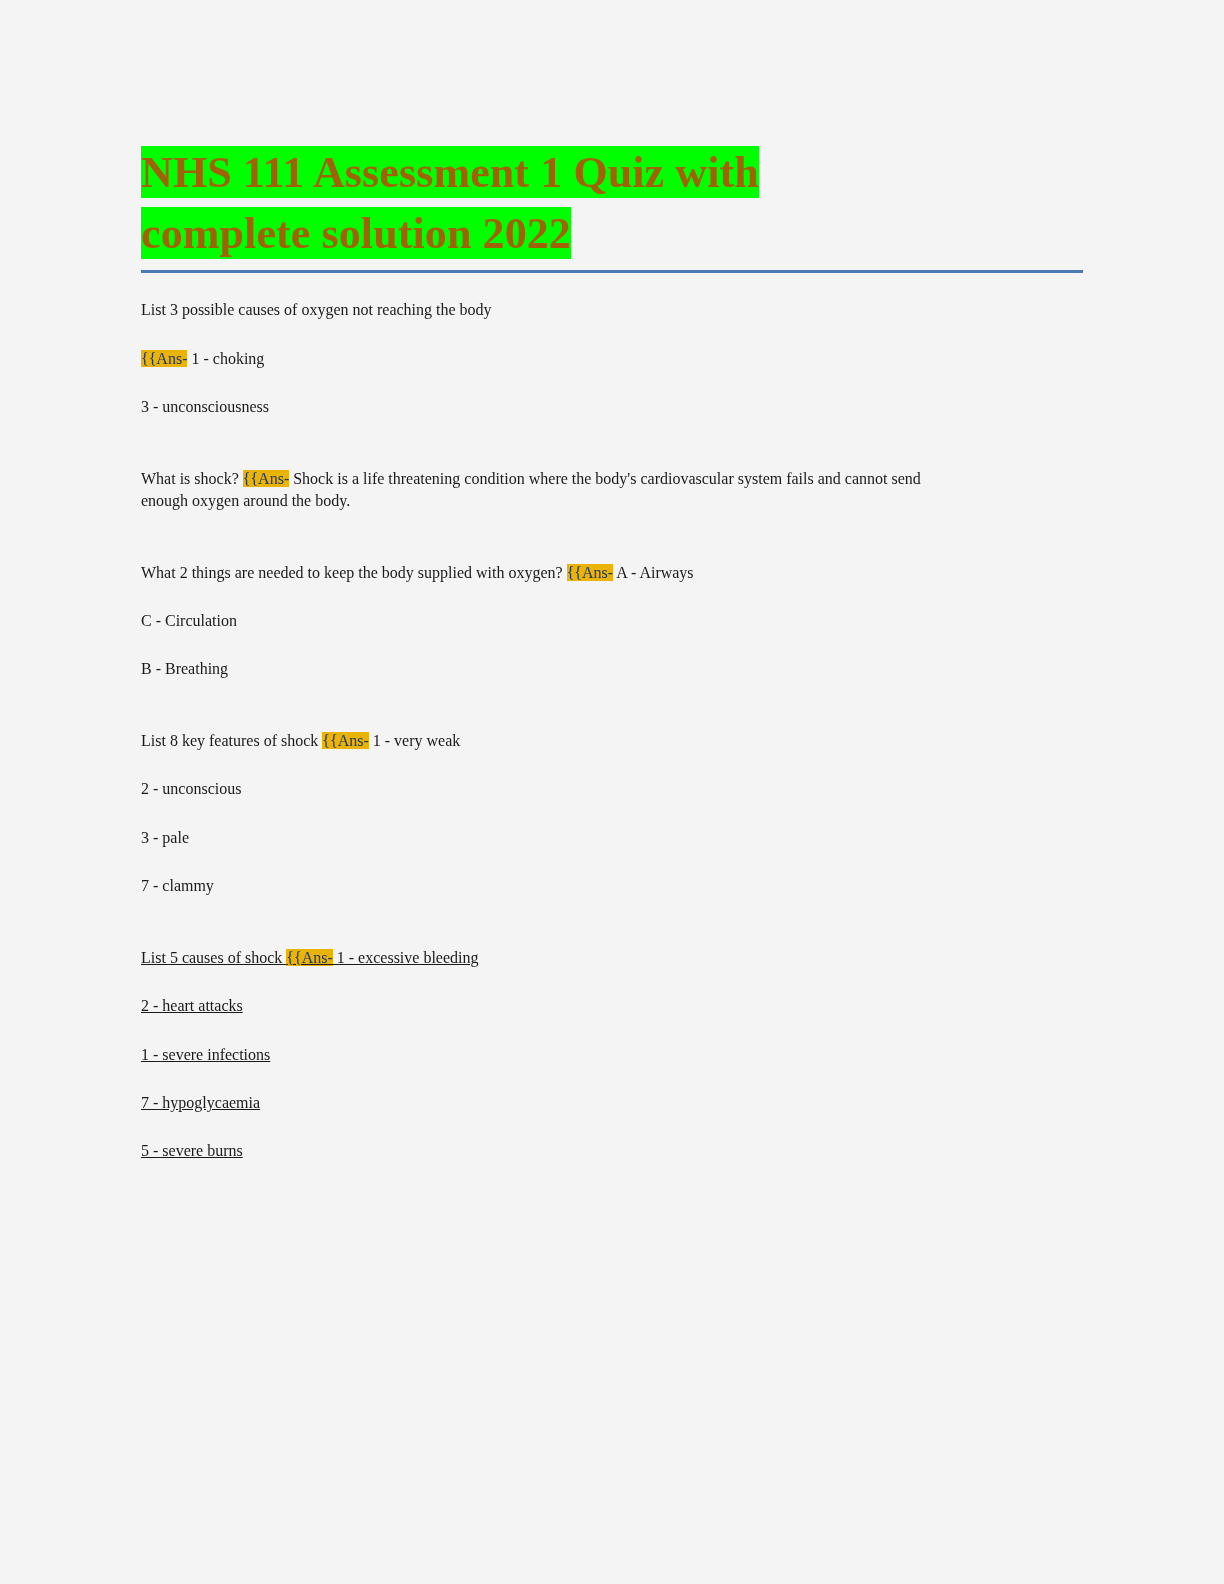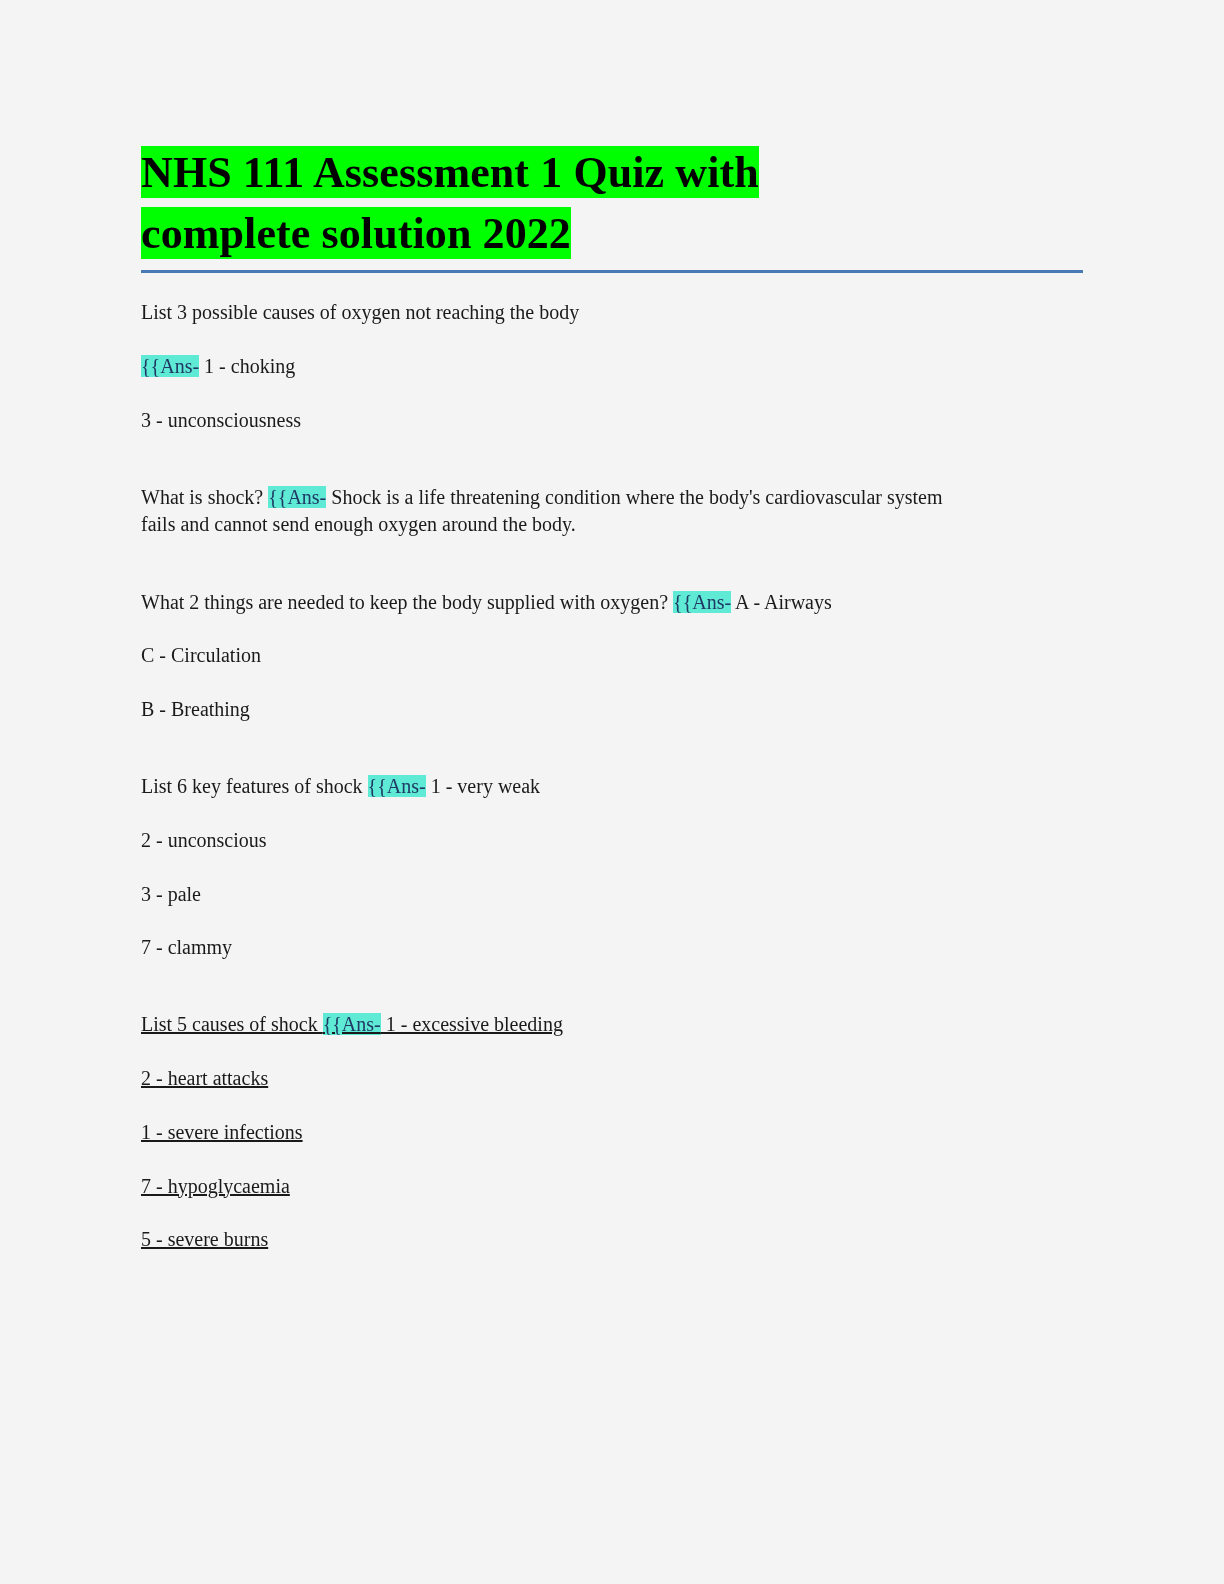--- a/index.html
+++ b/index.html
@@ -27,21 +27,21 @@
     font-family: "Liberation Serif", "DejaVu Serif", serif;
     font-size: 44px;
     font-weight: bold;
     line-height: 1.38;
     color: #1f3864;
     letter-spacing: 0.1px;
     max-width: 800px;
   }
   .doc-title .hl-title {
     background: #00ff00;
-    color: #000000;
+    color: #a16207;
     box-decoration-break: clone;
     -webkit-box-decoration-break: clone;
     padding: 2px 0 1px 0;
   }
   .title-rule {
     margin: 6px 0 0 0;
     width: 942px;
     height: 3px;
     background: #4a7ab5;
     border: 0;
@@ -51,36 +51,36 @@
     margin-top: 26px;
   }
   .qa-block {
     margin: 0 0 50px 0;
   }
   .qa-block:last-child {
     margin-bottom: 3px;
     text-decoration: underline;
   }
   .line {
-    font-size: 20px;
+    font-size: 16px;
     line-height: 1.34;
     margin: 0 0 27px 0;
     color: #1a1a1a;
     max-width: 915px;
   }
   .line:last-child {
     margin-bottom: 0;
   }
   .line.wrap {
     margin-bottom: 0;
     max-width: 830px;
     line-height: 1.37;
   }
   .hl-ans {
-    background: #5eead4;
+    background: #eab308;
     color: #1f3864;
     box-decoration-break: clone;
     -webkit-box-decoration-break: clone;
   }
 </style>
 </head>
 <body>
 
 <div class="page">
 
@@ -103,21 +103,21 @@
       <p class="line wrap"><span>What is shock? </span><span class="hl-ans">{{Ans-</span><span> Shock is a life threatening condition where the body's cardiovascular system fails and cannot send enough oxygen around the body.</span></p>
     </div>
 
     <div class="qa-block">
       <p class="line"><span>What 2 things are needed to keep the body supplied with oxygen? </span><span class="hl-ans">{{Ans-</span><span> A - Airways</span></p>
       <p class="line">C - Circulation</p>
       <p class="line">B - Breathing</p>
     </div>
 
     <div class="qa-block">
-      <p class="line"><span>List 6 key features of shock </span><span class="hl-ans">{{Ans-</span><span> 1 - very weak</span></p>
+      <p class="line"><span>List 8 key features of shock </span><span class="hl-ans">{{Ans-</span><span> 1 - very weak</span></p>
       <p class="line">2 - unconscious</p>
       <p class="line">3 - pale</p>
       <p class="line">7 - clammy</p>
     </div>
 
     <div class="qa-block">
       <p class="line"><span>List 5 causes of shock </span><span class="hl-ans">{{Ans-</span><span> 1 - excessive bleeding</span></p>
       <p class="line">2 - heart attacks</p>
       <p class="line">1 - severe infections</p>
       <p class="line">7 - hypoglycaemia</p>

